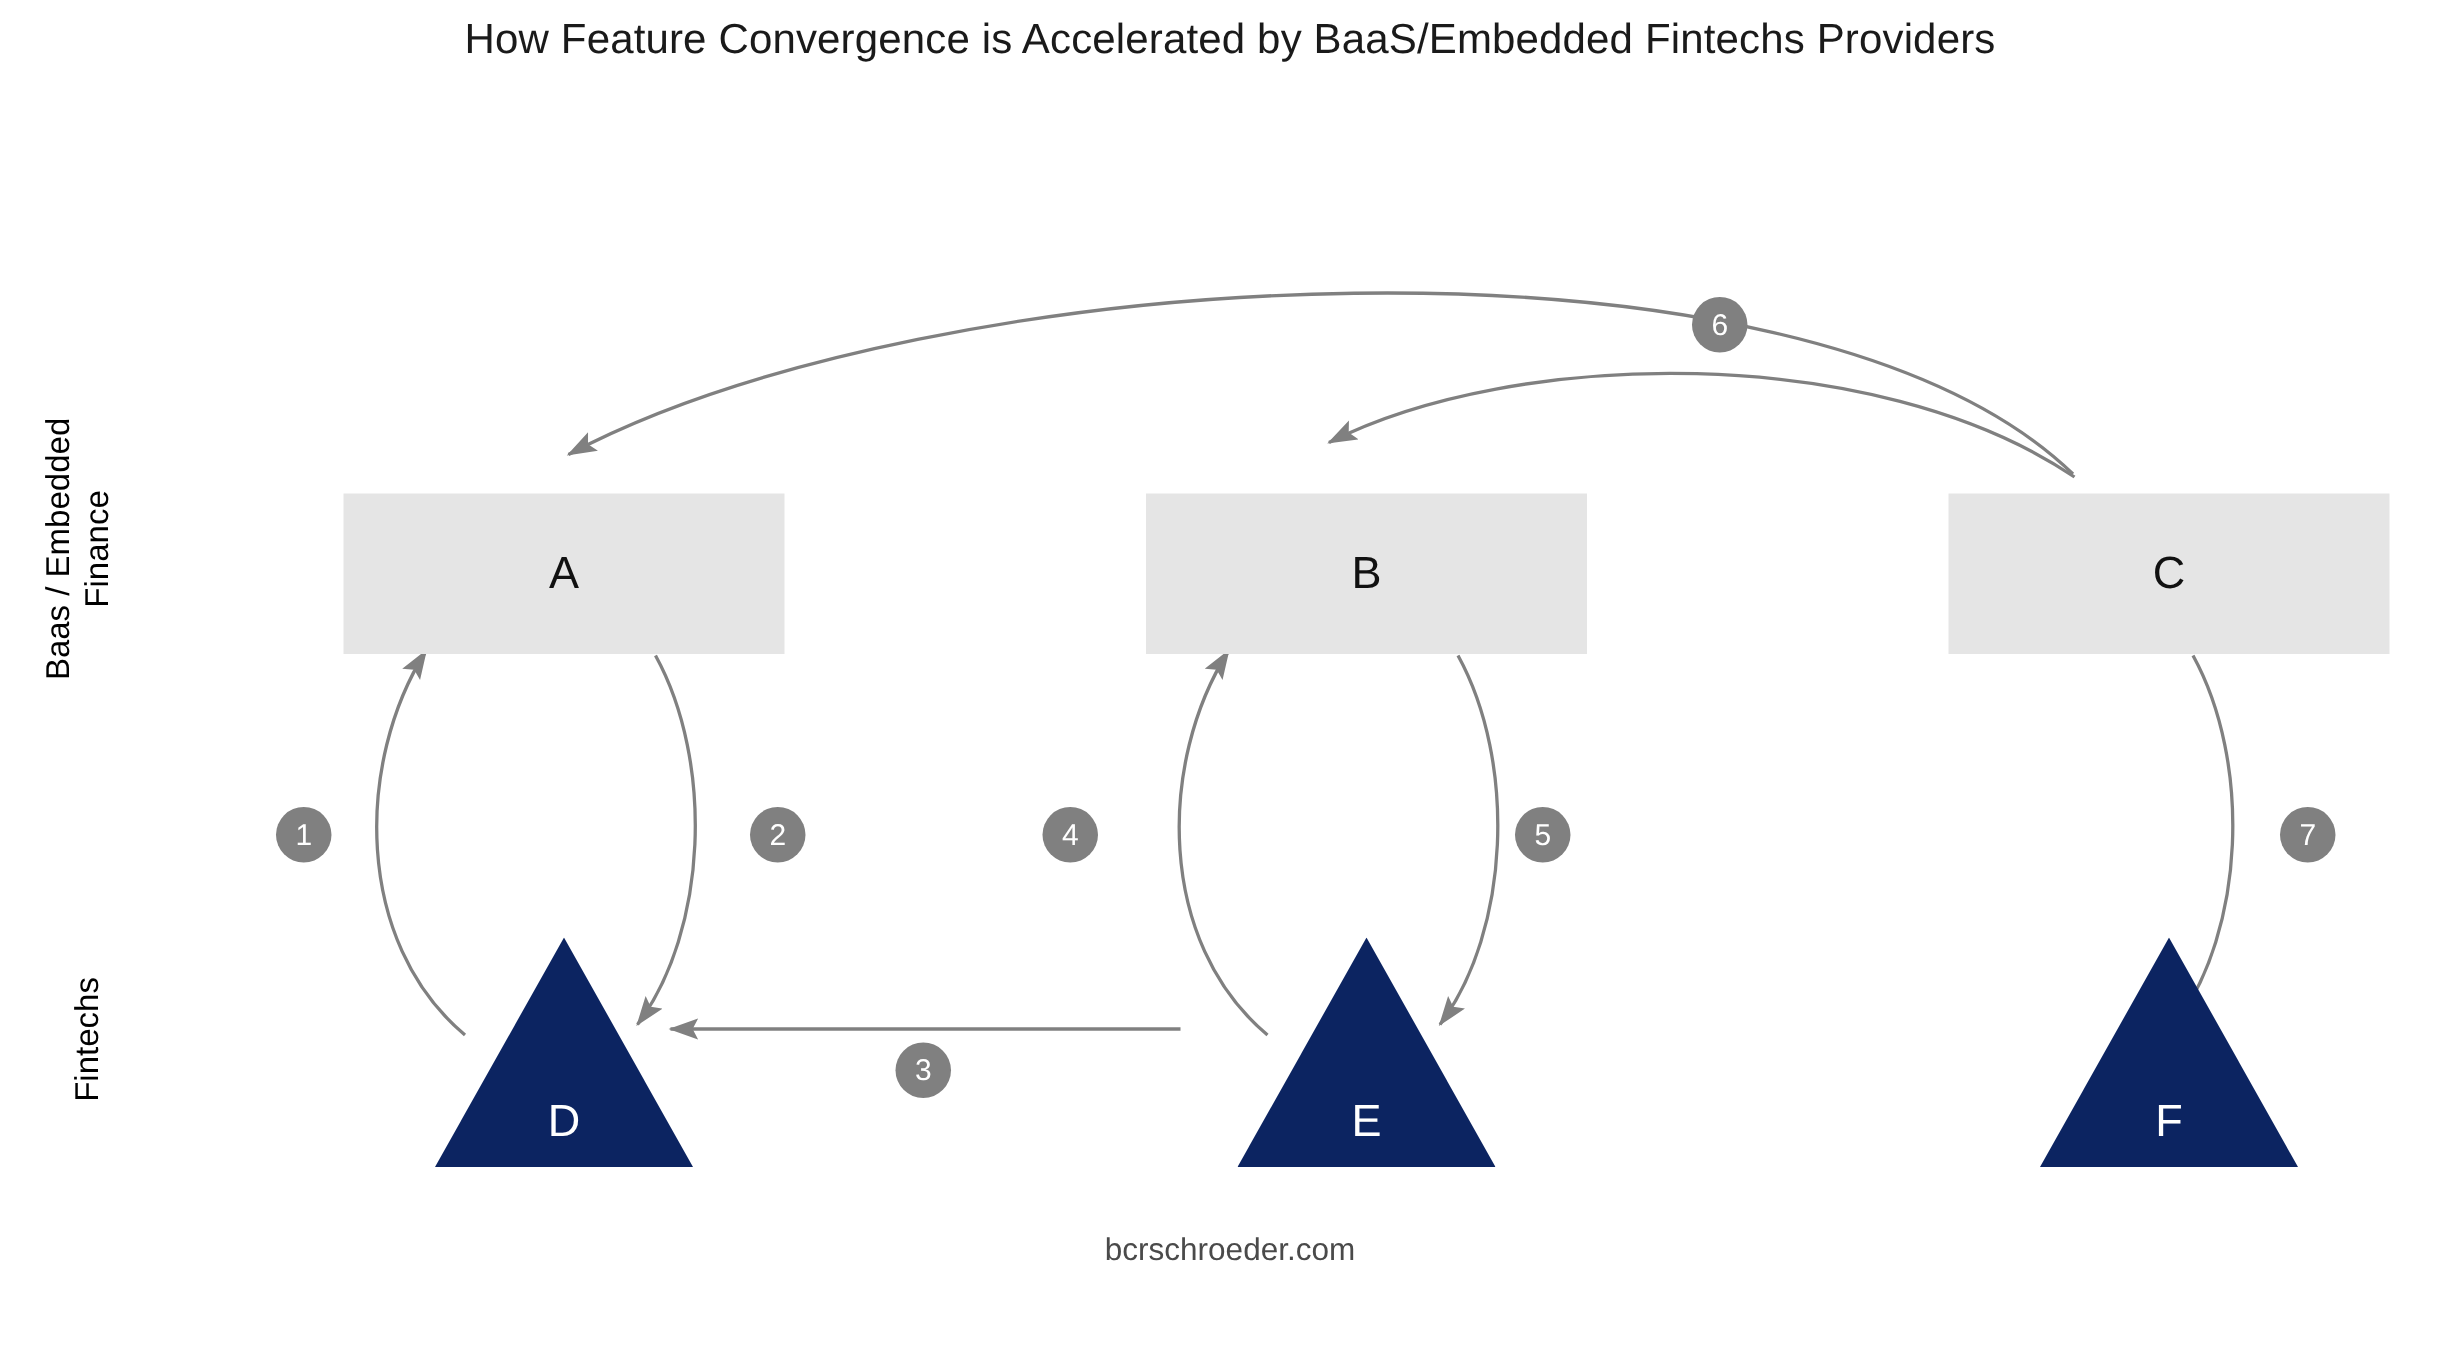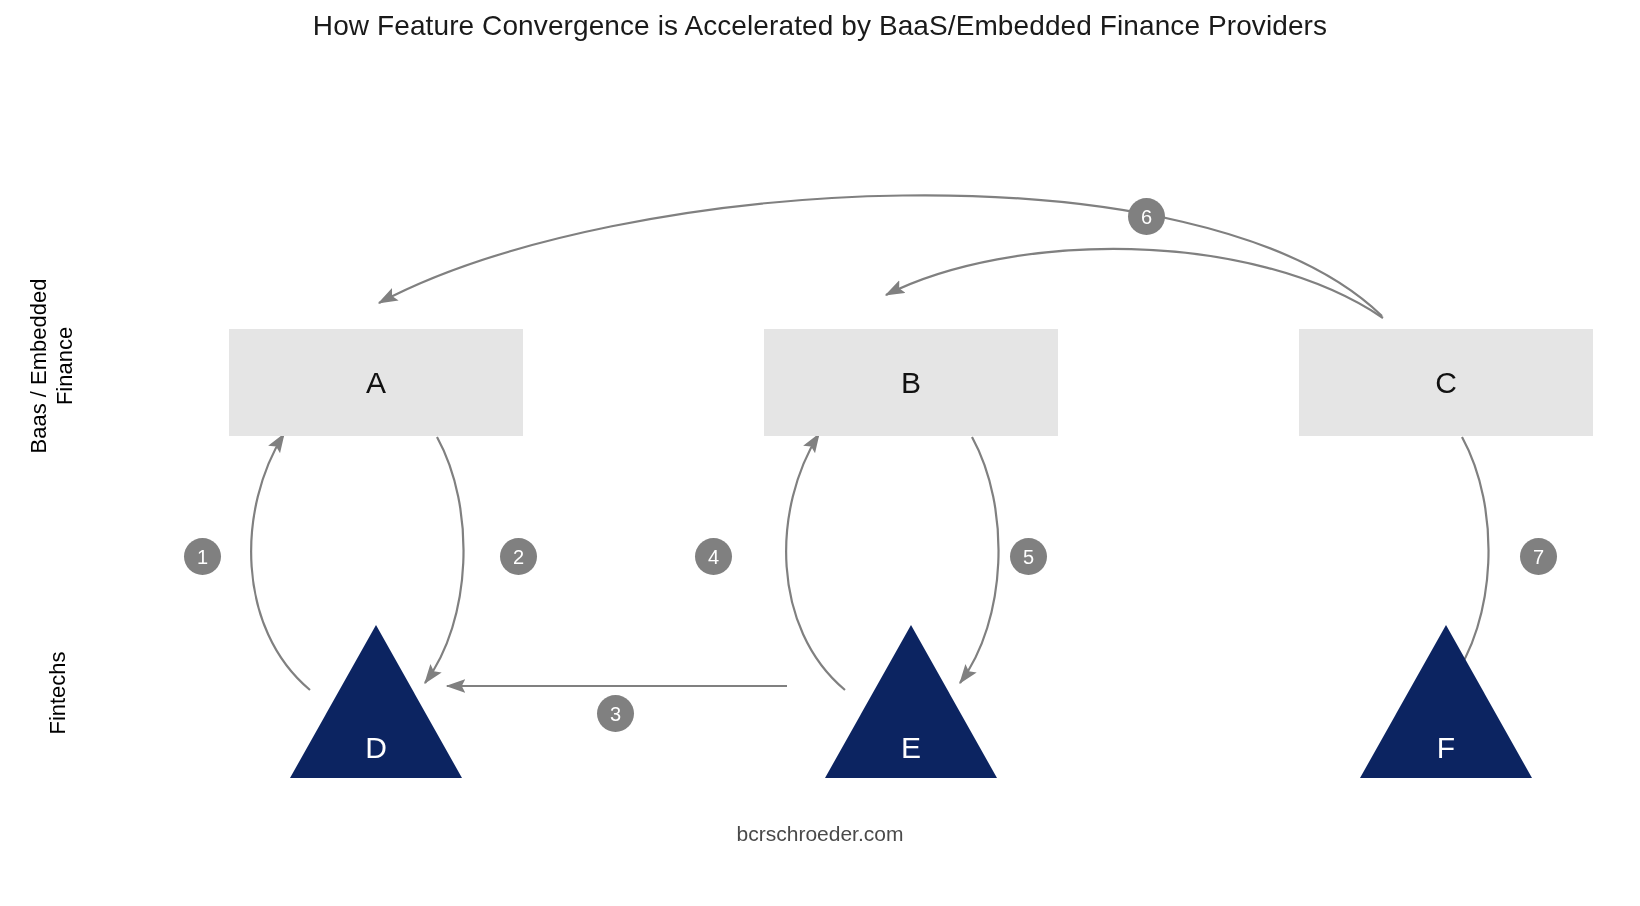--- a/index.html
+++ b/index.html
@@ -130,21 +130,21 @@
     text-align: center;
     font-size: 21px;
     color: #4a4a4a;
   }
 </style>
 </head>
 <body>
 
 <div id="stage">
 
-  <div id="title">How Feature Convergence is Accelerated by BaaS/Embedded Finance Providers</div>
+  <div id="title">How Feature Convergence is Accelerated by BaaS/Embedded Fintechs Providers</div>
 
   <div class="axis-label" id="axis-baas">Baas / Embedded
 Finance</div>
   <div class="axis-label" id="axis-fintechs">Fintechs</div>
 
   <svg id="edges" viewBox="0 0 1640 906">
     <defs>
       <marker id="arrow" markerWidth="10" markerHeight="10" refX="8.4" refY="3.2" orient="auto" markerUnits="strokeWidth">
         <path d="M0,0 L9,3.2 L0,6.4 L1.7,3.2 z" fill="#808080"></path>
       </marker>

